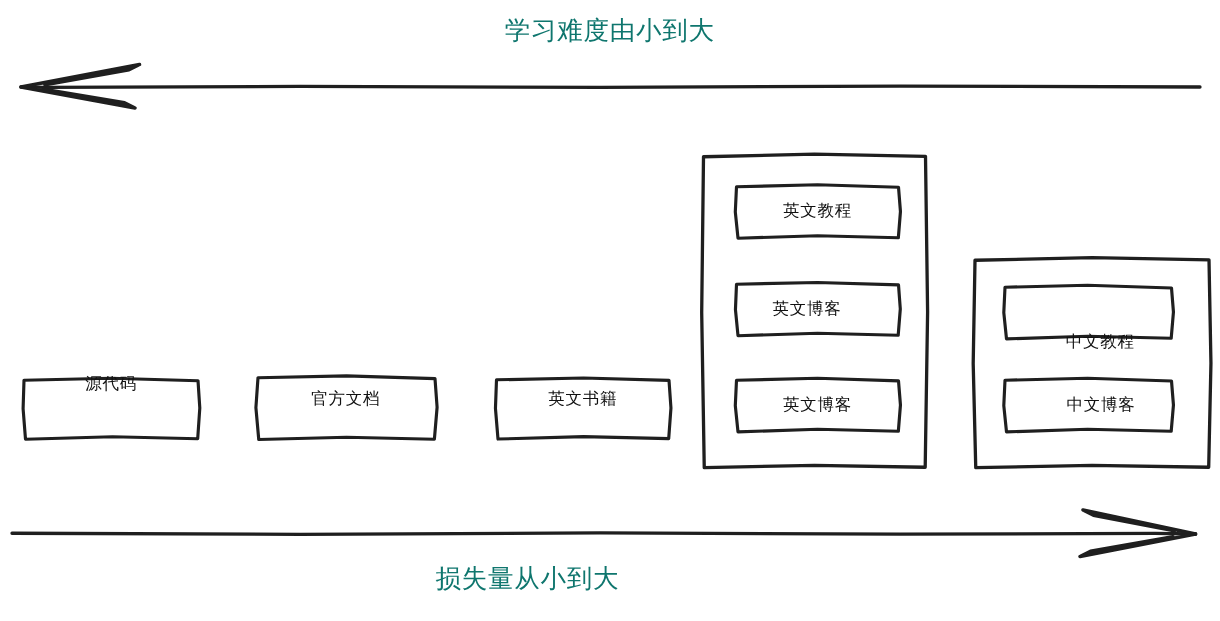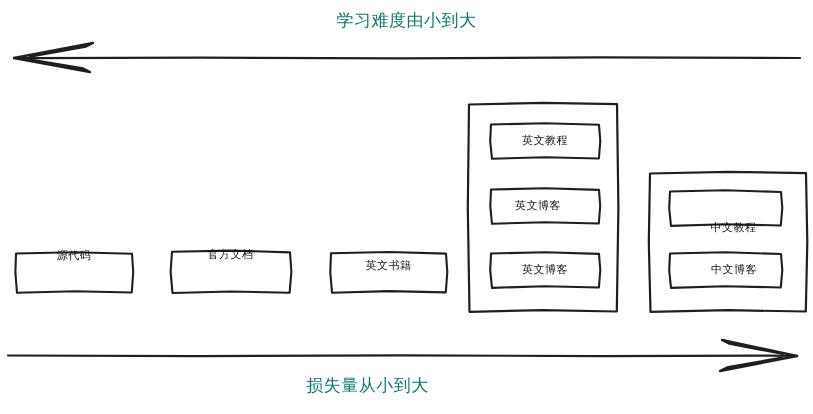--- a/index.html
+++ b/index.html
@@ -29,21 +29,21 @@
     letter-spacing: 0.5px;
     font-family: Liberation Sans, sans-serif;
   }
   #top-axis-label {
     left: 0;
     top: 9px;
     width: 813px;
     text-align: center;
   }
   #bottom-axis-label {
-    left: 16px;
+    left: 0;
     top: 374px;
     width: 703px;
     text-align: center;
   }
   .node-label {
     position: absolute;
     font-size: 11px;
     color: #111111;
     white-space: nowrap;
     display: flex;
@@ -125,21 +125,21 @@
              L 725 286.2 L 671 287.9 L 669.2 270.4 Z" fill="#ffffff" stroke="#1f1f1f" stroke-width="2.1" stroke-linejoin="round"></path>
   </g>
 </svg>
 
 <div class="axis-label" id="top-axis-label">学习难度由小到大</div>
 
 <div class="axis-label" id="bottom-axis-label">损失量从小到大</div>
 
 <div class="node-label" style="left:15px; top:236px; width:118px; height:39px;">源代码</div>
 
-<div class="node-label" style="left:170px; top:234px; width:121px; height:41px;border-radius:14px;">官方文档</div>
+<div class="node-label" style="left:170px; top:245px; width:121px; height:41px;border-radius:14px;">官方文档</div>
 
 <div class="node-label" style="left:330px; top:253px; width:117px; height:25px;text-align:center;">英文书籍</div>
 
 <div class="node-label" style="left:490px; top:123px; width:110px; height:35px;">英文教程</div>
 
 <div class="node-label" style="left:490px; top:188px; width:96px; height:35px;">英文博客</div>
 
 <div class="node-label" style="left:490px; top:252px; width:110px; height:35px;">英文博客</div>
 
 <div class="node-label" style="left:677px; top:190px; width:113px; height:35px;margin-top:20px;">中文教程</div>

